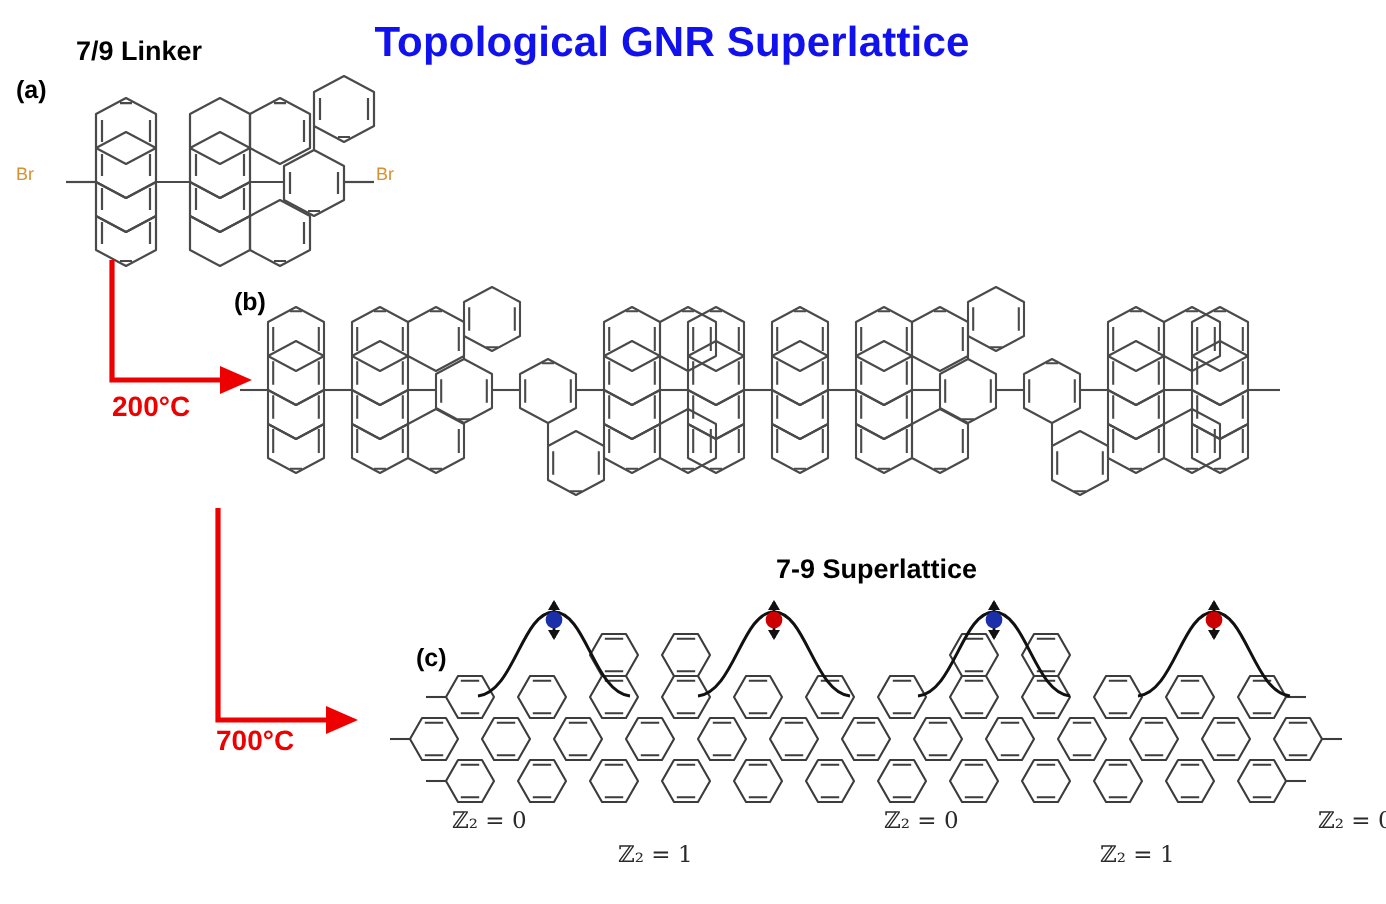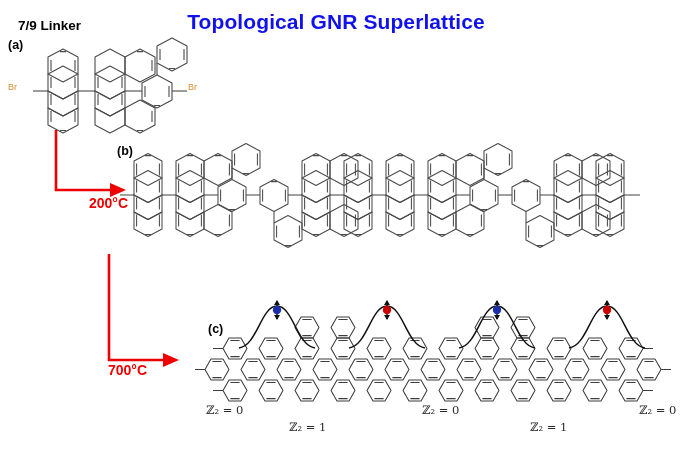--- a/index.html
+++ b/index.html
@@ -42,31 +42,32 @@
   .temp-label {
     font-size: 14px;
     font-weight: bold;
     color: #ee0000;
   }
   .z2-label {
     font-family: "DejaVu Serif", serif;
     font-size: 11.5px;
     color: #2a2a2a;
     white-space: nowrap;
+    margin-left: 20px;
   }
   svg { display: block; overflow: visible; }
 </style>
 </head>
 <body>
 
 <div id="figure">
 
   <div class="abs fig-title">Topological GNR Superlattice</div>
 
-  <div class="abs panel-heading" style="left:18px; top:18px;">7/9 Linker</div>
+  <div class="abs panel-heading" style="left:38px; top:18px;">7/9 Linker</div>
   <div class="abs panel-letter" style="left:8px; top:38px;">(a)</div>
 
   <div class="abs" style="left:10px; top:42px;">
     <svg width="215" height="110" viewBox="0 0 215 110">
       <g fill="none" stroke="#4a4a4a" stroke-width="1.1" stroke-linejoin="round">
 
         <polygon points="38,32 53,24 68,32 68,49 53,57 38,49"></polygon>
         <polygon points="38,49 53,57 68,49 68,66 53,74 38,66" transform="translate(0,0)"></polygon>
         <polygon points="38,15 53,7 68,15 68,32 53,40 38,32"></polygon>
         <polygon points="38,66 53,74 68,66 68,83 53,91 38,83"></polygon>
@@ -110,21 +111,21 @@
   <div class="abs" style="left:188px; top:82px; font-size:9px; color:#d98f2b; font-family:'Liberation Sans',sans-serif;">Br</div>
 
   <div class="abs" style="left:52px; top:128px;">
     <svg width="110" height="80" viewBox="0 0 110 80">
       <g stroke="#ee0000" stroke-width="2.6" fill="none">
         <path d="M4,2 L4,62 L58,62"></path>
       </g>
       <polygon points="58,55 74,62 58,69" fill="#ee0000"></polygon>
     </svg>
   </div>
-  <div class="abs temp-label" style="left:56px; top:195px;margin-left:33px;">200°C</div>
+  <div class="abs temp-label" style="left:56px; top:195px;">200°C</div>
 
   <div class="abs panel-letter" style="left:117px; top:144px;">(b)</div>
 
   <div class="abs" style="left:120px; top:143px;">
     <svg width="570" height="105" viewBox="0 0 570 105">
       <defs>
 
         <g id="anthracene">
           <polygon points="0,35 14,27.5 28,35 28,52 14,59.5 0,52"></polygon>
           <polygon points="0,52 14,59.5 28,52 28,69 14,76.5 0,69"></polygon>
@@ -198,20 +199,21 @@
   <div class="abs" style="left:105px; top:252px;">
     <svg width="115" height="125" viewBox="0 0 115 125">
       <g stroke="#ee0000" stroke-width="2.6" fill="none">
         <path d="M4,2 L4,108 L58,108"></path>
       </g>
       <polygon points="58,101 74,108 58,115" fill="#ee0000"></polygon>
     </svg>
   </div>
   <div class="abs temp-label" style="left:108px; top:362px;">700°C</div>
 
+  <div class="abs panel-heading" style="left:388px; top:277px;">7-9 Superlattice</div>
   <div class="abs panel-letter" style="left:208px; top:322px;">(c)</div>
 
   <div class="abs" style="left:205px; top:300px;">
     <svg width="488" height="112" viewBox="0 0 488 112">
       <defs>
 
         <g id="hex">
           <polygon points="6,0 18,0 24,10.5 18,21 6,21 0,10.5"></polygon>
         </g>
         <g id="hexa">

